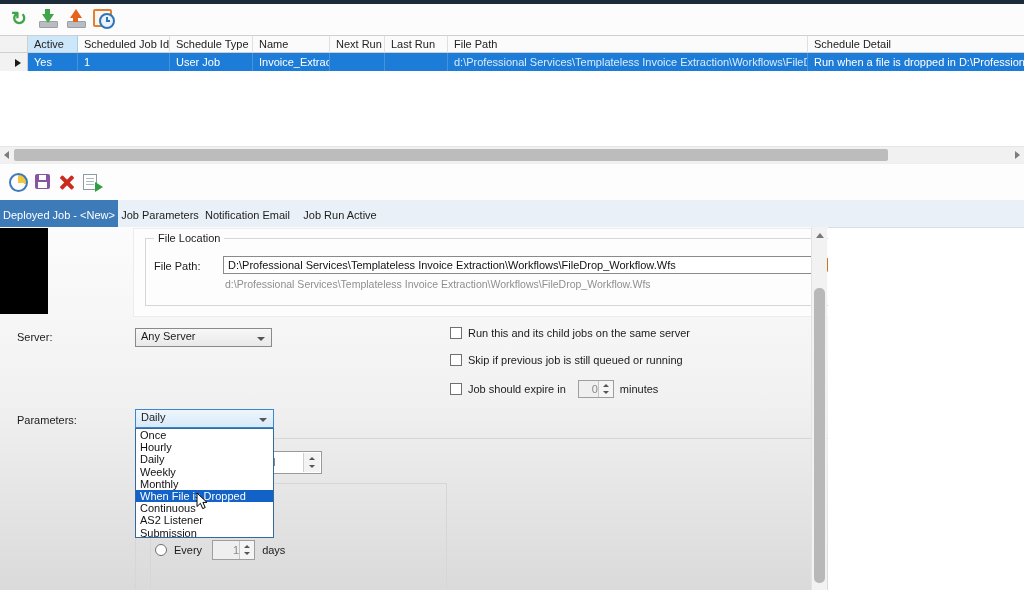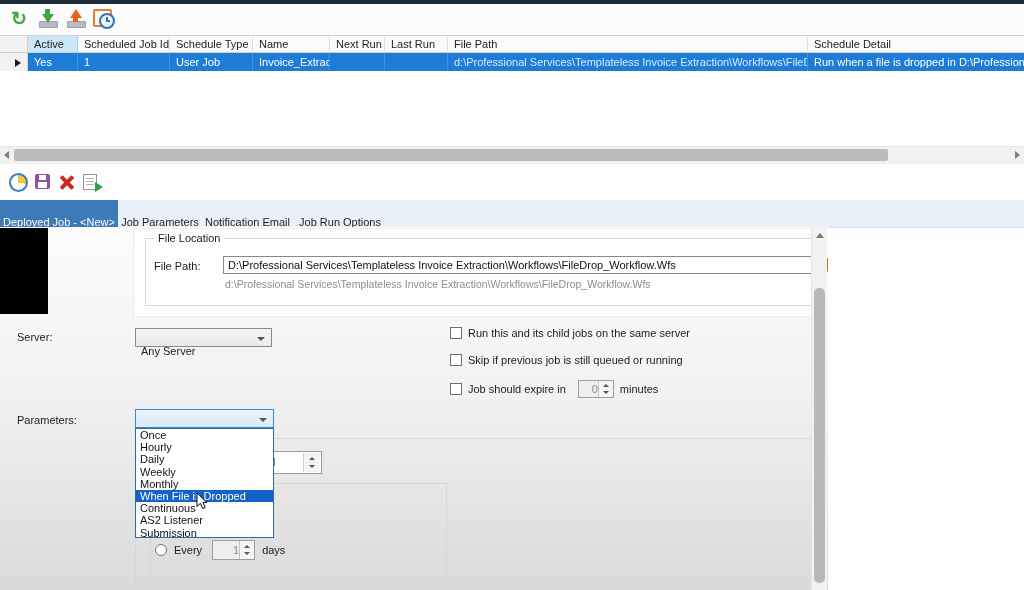--- a/index.html
+++ b/index.html
@@ -49,42 +49,42 @@
   .floppy:before{content:"";position:absolute;top:1px;left:4px;width:7px;height:5px;background:#fff;}
   .floppy:after{content:"";position:absolute;bottom:1px;left:3px;width:9px;height:6px;background:#fff;}
   .xbar1,.xbar2{position:absolute;left:9px;top:3px;width:4px;height:17px;background:#cc2a1e;border-radius:1px;}
   .xbar1{transform:rotate(45deg);} .xbar2{transform:rotate(-45deg);}
   .run-doc{position:absolute;left:2px;top:3px;width:12px;height:14px;background:#fff;border:1px solid #8a9aa8;}
   .run-doc:before{content:"";position:absolute;left:2px;top:3px;right:2px;height:1px;background:#aab6c0;box-shadow:0 3px 0 #aab6c0,0 6px 0 #aab6c0;}
   .run-play{position:absolute;right:0px;bottom:1px;width:0;height:0;border-top:5px solid transparent;border-bottom:5px solid transparent;border-left:8px solid #2f9e3f;}
 
   
   .tabbar{left:0;top:200px;width:1024px;height:27px;background:#e9f0f8;border-bottom:1px solid #d5e0ec;}
-  .tab{position:absolute;top:0;height:27px;box-sizing:border-box;padding-top:16px;text-align:center;font-size:11px;color:#1d1d1d;white-space:nowrap;}
+  .tab{position:absolute;top:0;height:27px;box-sizing:border-box;padding-top:9px;text-align:center;font-size:11px;color:#1d1d1d;white-space:nowrap;}
   .tab-sel{background:#3d7ab8;color:#fff;}
 
   
   .content{left:0;top:227px;width:828px;height:363px;overflow:hidden;
     background:linear-gradient(180deg,#fcfcfc 0%,#f2f2f2 45%,#dadada 100%);}
   .blackbox{left:0;top:1px;width:48px;height:86px;background:#000;}
   .panel-white{left:133px;top:1px;width:730px;height:89px;background:#fdfdfd;border:1px solid #ececec;box-sizing:border-box;}
   .groupbox{border:1px solid #d6d6d6;box-sizing:border-box;}
   .gb-label{position:absolute;top:-7px;left:8px;background:#fdfdfd;padding:0 4px;font-size:11px;color:#1b1b1b;white-space:nowrap;}
   .lbl{font-size:11px;color:#1b1b1b;white-space:nowrap;}
   .hint{font-size:10.5px;color:#8f8f8f;white-space:nowrap;}
   .txtin{position:absolute;box-sizing:border-box;border:1px solid #8a8a8a;background:#fff;font-size:11px;color:#111;
     font-family:"Liberation Sans",sans-serif;padding:0 4px;}
   .folder-btn{position:absolute;width:24px;height:19px;display:flex;align-items:center;justify-content:center;}
   .folder{position:relative;width:15px;height:10px;background:#eda93c;border:1px solid #c07d20;border-radius:1px;}
   .folder:before{content:"";position:absolute;left:-1px;top:-3px;width:6px;height:3px;background:#eda93c;border:1px solid #c07d20;border-bottom:none;border-radius:1px 1px 0 0;}
   .tri-d{width:0;height:0;border-left:4px solid transparent;border-right:4px solid transparent;border-top:4px solid #555;}
   .tri-u3{width:0;height:0;border-left:3px solid transparent;border-right:3px solid transparent;border-bottom:3px solid #555;}
   .tri-d3{width:0;height:0;border-left:3px solid transparent;border-right:3px solid transparent;border-top:3px solid #555;}
   .combo{position:absolute;box-sizing:border-box;border:1px solid #8a8a8a;background:linear-gradient(#f7f7f7,#e9e9e9);
-    font-size:11px;color:#1b1b1b;padding:16px 0 0 5px;}
+    font-size:11px;color:#1b1b1b;padding:1px 0 0 5px;}
   .combo .tri-d{position:absolute;right:6px;top:8px;}
   .combo-focus{border:1px solid #3c87cf;background:linear-gradient(#eef6fd,#d7e9f8);}
   .cbrow{position:absolute;display:flex;align-items:center;gap:6px;font-size:11px;color:#1b1b1b;white-space:nowrap;text-align:right;}
   .cb{width:12px;height:12px;border:1px solid #707070;background:#fff;box-sizing:border-box;flex:0 0 auto;}
   .spin{position:relative;box-sizing:border-box;border:1px solid #9e9e9e;background:#efefef;display:flex;align-items:center;}
   .spin .val{font-size:11px;color:#8a8a8a;padding-left:4px;flex:1;}
   .spin .btns{width:14px;align-self:stretch;border-left:1px solid #c4c4c4;display:flex;flex-direction:column;align-items:center;justify-content:space-evenly;background:#f5f5f5;}
   .radio{width:12px;height:12px;border:1px solid #707070;border-radius:50%;background:#fff;box-sizing:border-box;flex:0 0 auto;}
   .timespin{left:222px;top:224px;width:100px;height:23px;background:#fff;border:1px solid #9a9a9a;box-sizing:border-box;z-index:1;}
   .timespin .tval{position:absolute;left:6px;top:4px;font-size:11px;color:#222;white-space:nowrap;}
@@ -171,21 +171,21 @@
     <div class="tb2-btn" style="left:81px;">
         <div class="run-doc"></div>
         <div class="run-play"></div>
       </div>
   </div>
 
   <div class="abs tabbar">
     <div class="tab tab-sel" style="left:0;width:118px;">Deployed Job - &lt;New&gt;</div>
     <div class="tab" style="left:120px;width:80px;text-align:center;">Job Parameters</div>
     <div class="tab" style="left:200px;width:95px;">Notification Email</div>
-    <div class="tab" style="left:295px;width:90px;">Job Run Options</div>
+    <div class="tab" style="left:295px;width:90px;">Job Run Active</div>
   </div>
 
   <div class="abs content">
 
     <div class="abs blackbox"></div>
     <div class="abs panel-white"></div>
 
     <div class="abs groupbox" style="left:145px;top:11px;width:713px;height:68px;background:#fdfdfd;">
       <div class="gb-label">File Location</div>
       <div class="abs lbl" style="left:8px;top:21px;">File Path:</div>

